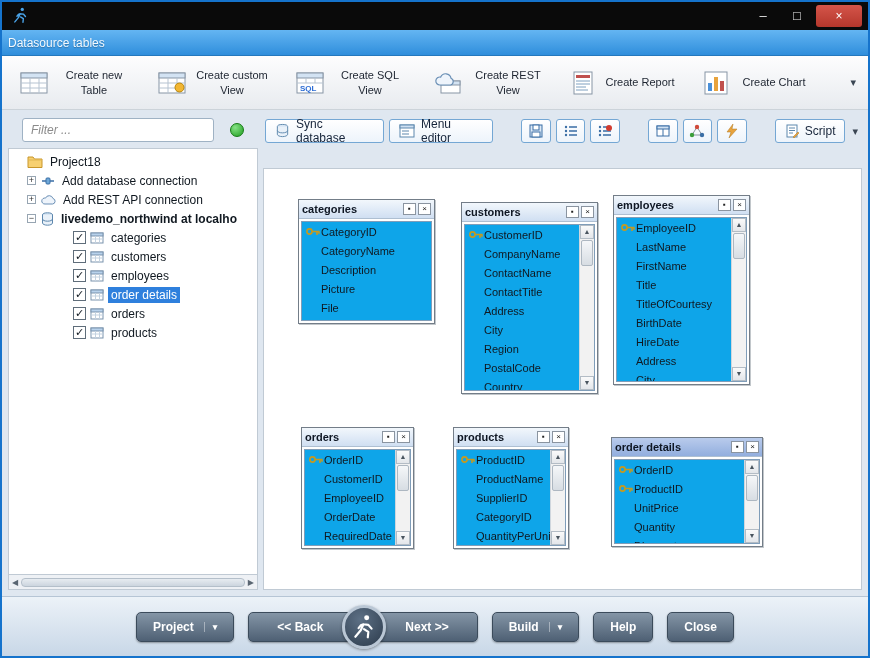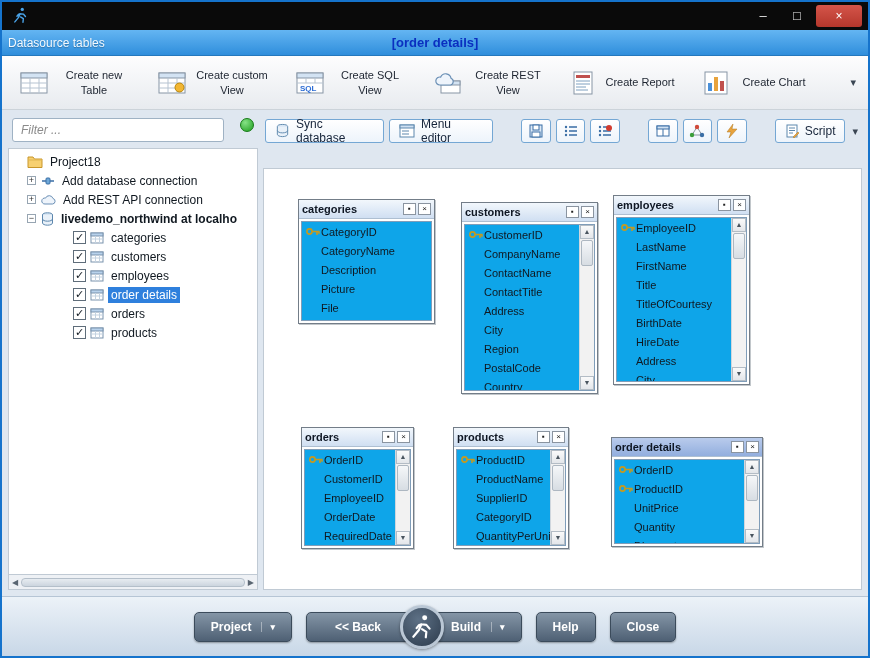--- a/index.html
+++ b/index.html
@@ -23,21 +23,21 @@
   
   .toolbar{height:54px;background:linear-gradient(#fdfdfe,#e8ebef);border-bottom:1px solid #ccd3d9;display:flex;align-items:center;padding:9px 10px;gap:10px;flex:0 0 auto}
   .tb-btn{display:flex;align-items:center;gap:8px;padding:5px 8px;border-radius:3px;cursor:pointer}
   .tb-label{font-size:11px;color:#1d2430;width:76px;text-align:center;line-height:1.3}
   .tb-overflow{margin-left:auto;color:#3a4552;font-size:11px;cursor:pointer;padding:0 2px}
   .icon{display:inline-flex;align-items:center;justify-content:center}
 
   
   .content{flex:1;display:flex;min-height:0;padding:6px}
   .left-panel{width:250px;display:flex;flex-direction:column;margin-right:5px;flex:0 0 auto}
-  .filter-row{display:flex;gap:16px;margin:2px 4px 6px}
+  .filter-row{display:flex;align-items:center;gap:16px;margin:2px 14px 6px}
   .filter-input{flex:1;height:24px;border:1px solid #9fb2c4;border-radius:3px;padding:0 8px;font-style:italic;color:#333;font-size:12px;background:#fff;font-family:"Liberation Sans",sans-serif}
   .filter-input::placeholder{color:#8b8b8b;font-style:italic}
   .green-dot{width:14px;height:14px;border-radius:50%;background:radial-gradient(circle at 35% 30%,#86e286,#1f9e1f);border:1px solid #157a15;cursor:pointer;flex:0 0 auto}
   .tree{flex:1;background:#fff;border:1px solid #c0cad4;overflow:hidden;padding-top:3px}
   .tree-row{height:19px;display:flex;align-items:center;font-size:12px;white-space:nowrap;cursor:default}
   .expander{width:9px;height:9px;border:1px solid #97a5b2;display:inline-flex;align-items:center;justify-content:center;font-size:9px;line-height:1;color:#333;background:#fff;margin-right:5px;flex:0 0 auto}
   .checkbox{width:13px;height:13px;border:1px solid #5f6d7a;background:#fff;margin-right:4px;font-size:11px;line-height:11px;text-align:center;color:#101820;flex:0 0 auto}
   .tree-row .icon{margin-right:4px;flex:0 0 auto}
   .tree-label{padding:1px 3px;color:#101820}
   .tree-label.bold{font-weight:bold}
@@ -87,21 +87,20 @@
         </svg>
       </span>
     <div class="tb-controls">
       <span class="ctrl">–</span>
       <span class="ctrl">□</span>
       <span class="ctrl ctrl-close">×</span>
     </div>
   </div>
 
   <div class="header">
-    <span class="header-center">[order details]</span>
     <span class="header-left">Datasource tables</span>
   </div>
 
   <div class="toolbar" id="topToolbar">
     <div class="tb-btn">
         <span class="icon">
           <svg width="28" height="22" viewBox="0 0 28 22">
             <rect x="1" y="1" width="26" height="20" fill="#fff" stroke="#8795a5"></rect>
             <rect x="1" y="1" width="26" height="5" fill="#d3e3f3" stroke="#8795a5"></rect>
             <path d="M1 11h26M1 16h26M10 6v15M19 6v15" stroke="#b6c3d1" fill="none"></path>
@@ -690,20 +689,23 @@
       </div>
       <div class="bbtn wide">
         <span>&lt;&lt; Back</span>
       </div>
       <div class="runner-circle">
         <svg width="26" height="26" viewBox="0 0 24 24">
           <circle cx="14.5" cy="3.5" r="2.3" fill="#fff"></circle>
           <path d="M4 21l5-6 2.5-5.5M11.5 9.5L9 10.5 7 13M11.5 9.5l4.5.5 3 3.5M12 14l4 2.5-.5 5" stroke="#fff" stroke-width="2" fill="none" stroke-linecap="round" stroke-linejoin="round"></path>
         </svg>
       </div>
+      <div class="bbtn wide">
+        <span>Next &gt;&gt;</span>
+      </div>
       <div class="bbtn">
         <span>Build</span>
         <span class="split">▾</span>
       </div>
       <div class="bbtn">
         <span>Help</span>
       </div>
       <div class="bbtn">
         <span>Close</span>
       </div>

